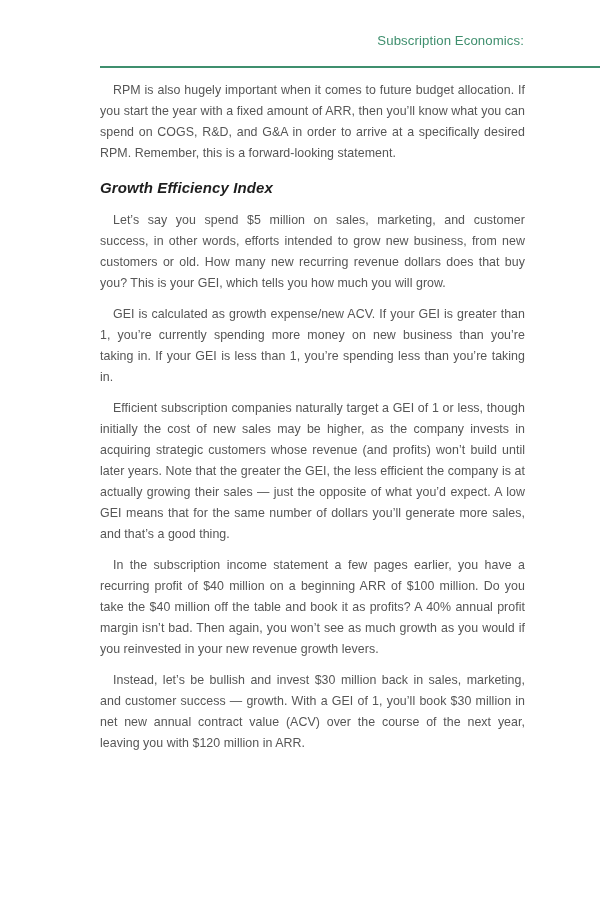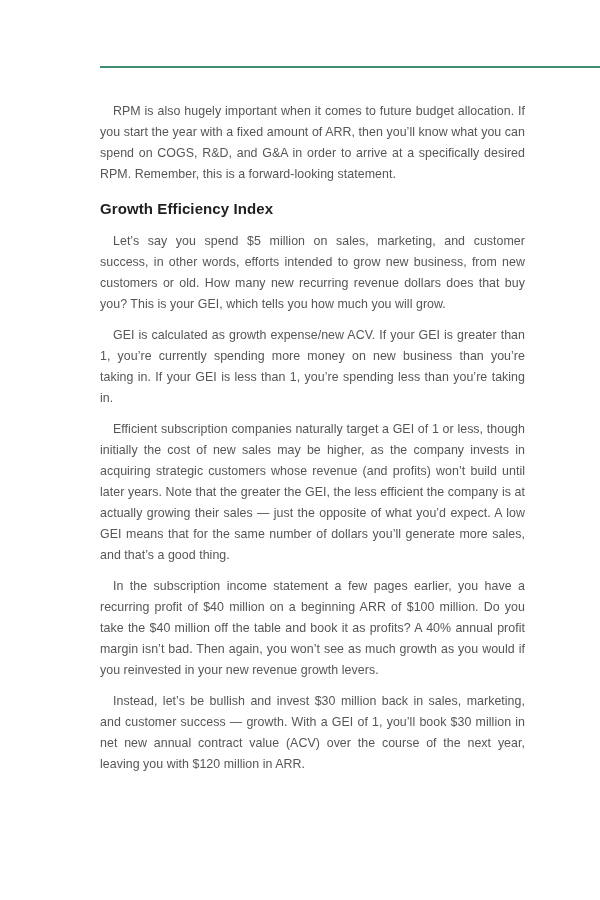--- a/index.html
+++ b/index.html
@@ -28,46 +28,48 @@
     .header-rule {
       position: absolute;
       top: 66px;
       left: 100px;
       right: 0;
       height: 2px;
       background: #3f8f6e;
     }
     .content {
       position: absolute;
-      top: 101px;
+      top: 80px;
       left: 100px;
       width: 425px;
       color: #565656;
       font-size: 12.4px;
       line-height: 21px;
     }
     .content p {
       margin: 0 0 10px 0;
       text-indent: 13px;
       text-align: justify;
       letter-spacing: 0.05px;
     }
     .content h2 {
       margin: 14px 0 12px 0;
       font-size: 15px;
       line-height: 20px;
       font-weight: bold;
       color: #1e1e1e;
       letter-spacing: 0.1px;
+      font-style: italic;
     }
   </style>
 </head>
 <body>
 
 <div class="running-header">
+  <div>Subscription Economics:</div>
 </div>
 <div class="header-rule"></div>
 
 <div class="content">
   <p>RPM is also hugely important when it comes to future budget allocation. If you start the year with a fixed amount of ARR, then you’ll know what you can spend on COGS, R&amp;D, and G&amp;A in order to arrive at a specifically desired RPM. Remember, this is a forward-looking statement.</p>
   <h2>Growth Efficiency Index</h2>
   <p>Let’s say you spend $5 million on sales, marketing, and customer success, in other words, efforts intended to grow new business, from new customers or old. How many new recurring revenue dollars does that buy you? This is your GEI, which tells you how much you will grow.</p>
   <p>GEI is calculated as growth expense/new ACV. If your GEI is greater than 1, you’re currently spending more money on new business than you’re taking in. If your GEI is less than 1, you’re spending less than you’re taking in.</p>
   <p>Efficient subscription companies naturally target a GEI of 1 or less, though initially the cost of new sales may be higher, as the company invests in acquiring strategic customers whose revenue (and profits) won’t build until later years. Note that the greater the GEI, the less efficient the company is at actually growing their sales — just the opposite of what you’d expect. A low GEI means that for the same number of dollars you’ll generate more sales, and that’s a good thing.</p>
   <p>In the subscription income statement a few pages earlier, you have a recurring profit of $40 million on a beginning ARR of $100 million. Do you take the $40 million off the table and book it as profits? A 40% annual profit margin isn’t bad. Then again, you won’t see as much growth as you would if you reinvested in your new revenue growth levers.</p>

